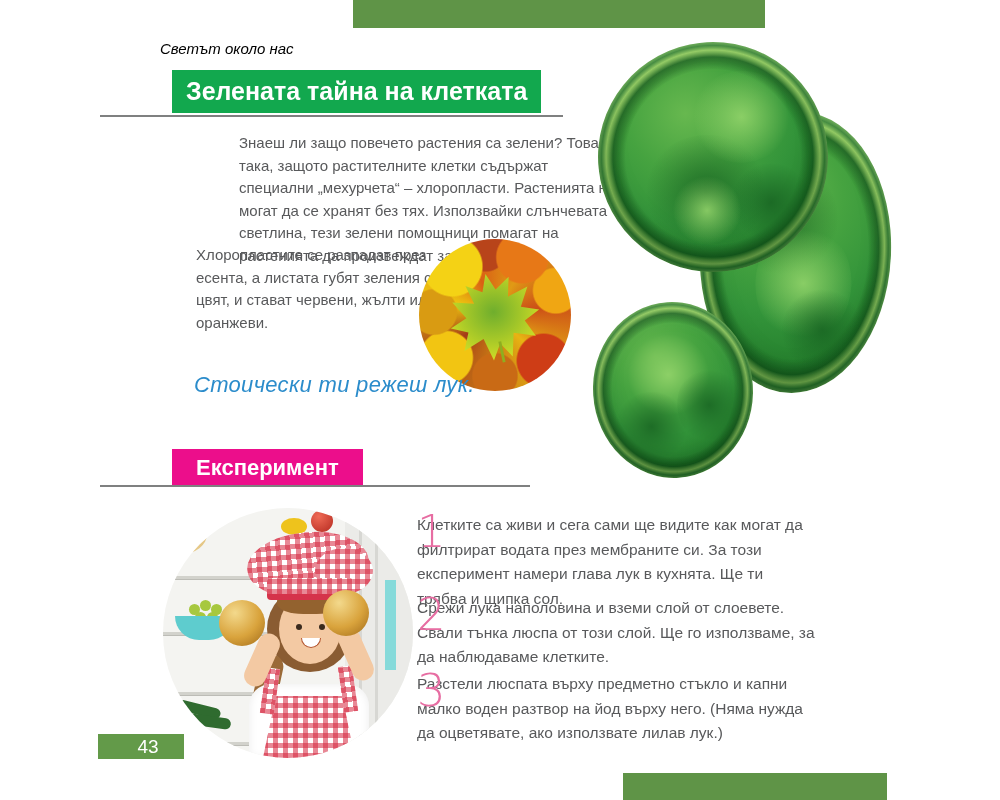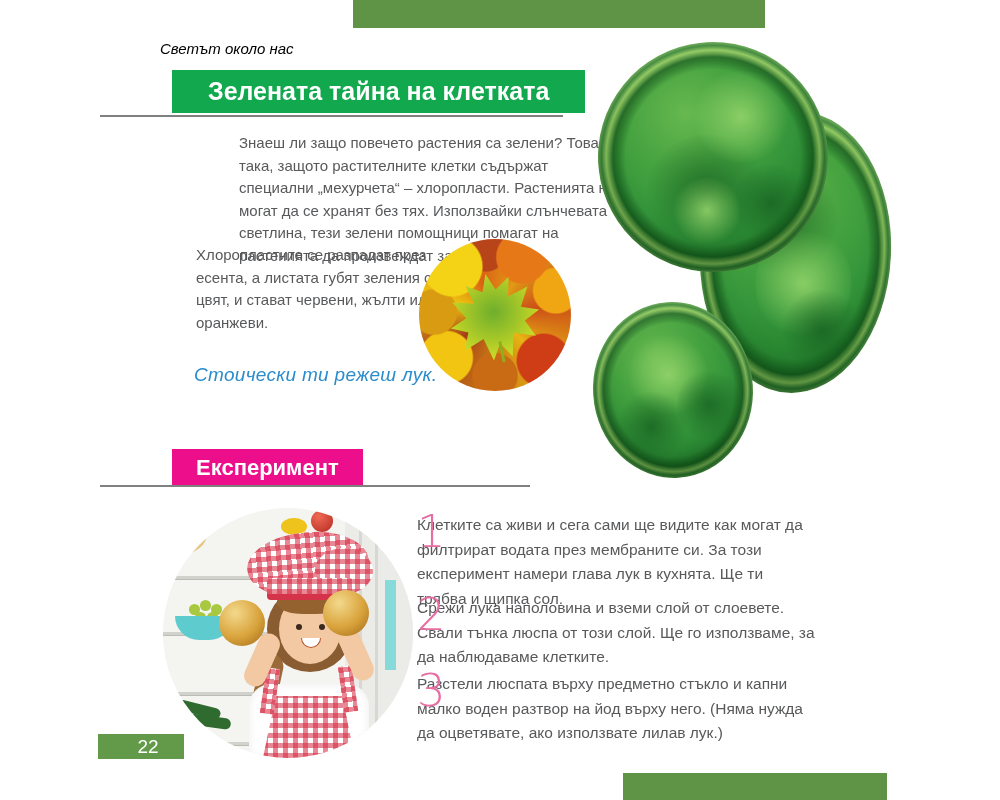--- a/index.html
+++ b/index.html
@@ -12,33 +12,33 @@
   .bar-top { left:353px; top:0; width:412px; height:28px; }
   .bar-bottom { left:623px; top:773px; width:264px; height:27px; }
 
   .series-title {
     position:absolute; left:160px; top:40px;
     font-size:15px; font-style:italic; color:#000000;
   }
   .title-bar {
     position:absolute; left:172px; top:70px; height:43px;
     background:#12a84e; color:#fff; font-size:25px; font-weight:bold;
-    line-height:43px; padding:0 36px; white-space:nowrap;
+    line-height:43px; padding:0 14px; white-space:nowrap;
   }
   .rule { position:absolute; height:2px; background:#7f8080; }
   .rule1 { left:100px; top:115px; width:463px; }
   .rule2 { left:100px; top:485px; width:430px; }
 
   .para { position:absolute; color:#58595b; font-size:15px; line-height:22.5px; }
   .para1 { left:196px; top:132px; width:378px;margin-left:43px; }
   .para2 { left:196px; top:244px; width:246px; }
 
   .note {
-    position:absolute; left:194px; top:364px;
-    color:#2b8ccb; font-size:19px; line-height:22px; font-style:italic;
+    position:absolute; left:194px; top:374px;
+    color:#2b8ccb; font-size:22px; line-height:22px; font-style:italic;
     letter-spacing:.3px;
   }
 
   .exp-bar {
     position:absolute; left:172px; top:449px; height:37px;
     background:#ec0e8b; color:#fff; font-size:22px; font-weight:bold;
     line-height:37px; padding:0 24px; white-space:nowrap;
   }
 
   .step { position:absolute; left:417px; width:432px; }
@@ -237,16 +237,16 @@
   <div class="step step2">
     <div class="step-num">2</div>
     <div class="step-text">Срежи лука наполовина и вземи слой от слоевете. Свали тънка люспа от този слой. Ще го използваме, за да наблюдаваме клетките.</div>
   </div>
   <div class="step step3">
     <div class="step-num">3</div>
     <div class="step-text">Разстели люспата върху предметно стъкло и капни малко воден разтвор на йод върху него. (Няма нужда да оцветявате, ако използвате лилав лук.)</div>
   </div>
 
   <div class="page-tab">
-    <span>22</span>
+    <span>43</span>
   </div>
 
 </div>
 
 </body></html>

